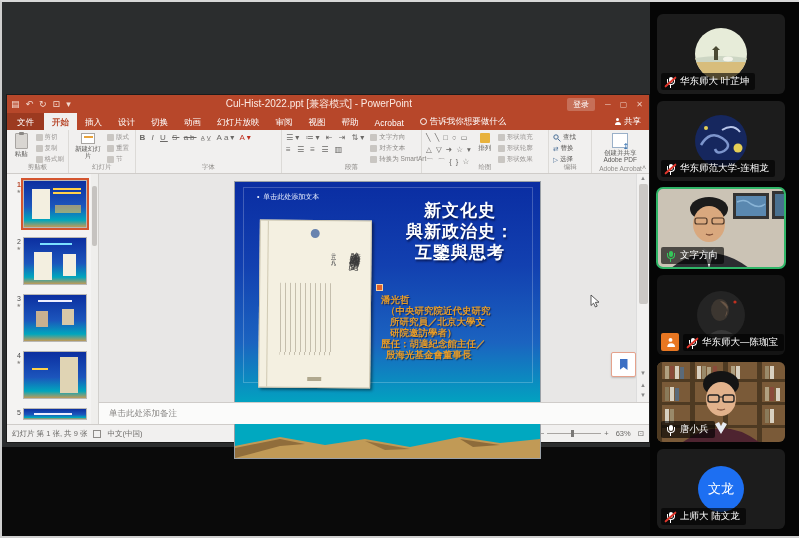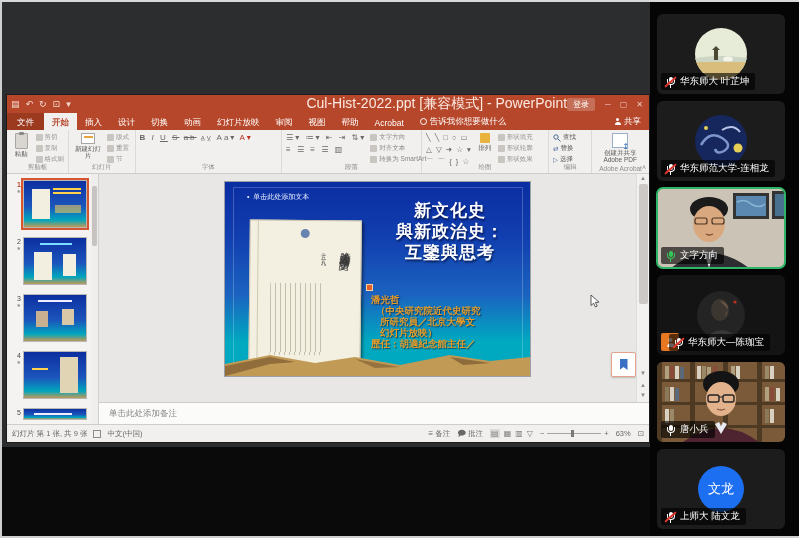--- a/index.html
+++ b/index.html
@@ -10,21 +10,21 @@
   
   .desktop { position:absolute; left:0; top:0; width:648px; height:538px; background:#0a0a0a; }
   .desktop-top { position:absolute; left:0; top:0; width:648px; height:93px; background:#2b2d2e; }
   .desktop-mid { position:absolute; left:0; top:93px; width:648px; height:352px; background:#2b2d2e; }
 
   
   .ppt { position:absolute; left:5px; top:93px; width:642px; height:347px; background:#f1f0ef; box-shadow:0 0 0 1px #1c1c1c; }
   .titlebar { height:18px; background:#b7472a; color:#fff; display:flex; align-items:center; font-size:8px; padding:0 4px; }
   .qat { display:flex; gap:6px; align-items:center; color:#f3d9cf; font-size:9px; }
   .qat span { cursor:default; }
-  .tb-title { flex:1; text-align:right; color:#fbe9e2; font-size:14px; white-space:nowrap; overflow:hidden; }
+  .tb-title { flex:1; text-align:center; color:#fbe9e2; font-size:10px; white-space:nowrap; overflow:hidden; }
   .signin { background:rgba(255,255,255,.22); border-radius:2px; padding:1px 6px; font-size:8px; margin-right:10px; }
   .winctl { display:flex; gap:9px; color:#eccabd; font-size:8px; margin-right:2px; }
   .tabsrow { height:17px; background:#b7472a; display:flex; align-items:stretch; font-size:8.5px; color:#fff; }
   .tab { padding:2px 8px 0; display:flex; align-items:center; white-space:nowrap; }
   .tab.file { background:#9c3a20; padding:2px 10px 0; }
   .tab.active { background:#f1f0ef; color:#b7472a; font-weight:bold; }
   .tellme { display:flex; align-items:center; gap:3px; padding:0 8px; white-space:nowrap; }
   .bulb { width:7px; height:7px; border:1px solid #fff; border-radius:50%; display:inline-block; }
   .tabspacer { flex:1; }
   .share-top { display:flex; align-items:center; gap:3px; padding:0 8px; }
@@ -60,21 +60,21 @@
   .thumb-numcol .star { color:#8e8b88; font-size:5px; display:block; }
   .thumb { width:64px; height:48px; background:linear-gradient(180deg,#0c2fa0 0%,#1c55bc 55%,#00a6bd 85%,#c09a58 100%); border:1px solid #b9b7b4; position:relative; overflow:hidden; }
   .thumb.sel { outline:2px solid #d4552f; outline-offset:0; }
   .thumb .bk { position:absolute; background:#f3efe0; }
   .thumb .ln { position:absolute; height:2px; }
   .thumb.partial { height:12px; }
   .thumbscroll { position:absolute; right:0; top:0; width:7px; height:100%; background:#efeeec; }
   .thumbscroll .st { position:absolute; left:1px; top:12px; width:5px; height:60px; background:#c6c3c0; border-radius:2px; }
 
   .canvasarea { flex:1; position:relative; background:#e8e7e6; }
-  .slide { position:absolute; left:126px; top:8px; width:305px; height:194px;
+  .slide { position:absolute; left:136px; top:8px; width:305px; height:276px;
            background:linear-gradient(180deg,#0a2da2 0%,#1240b0 30%,#1b63c0 58%,#00a8c0 82%,#00a8c0 100%);
            box-shadow:0 0 0 1px #9aa0a6; overflow:hidden; }
   .content-outline { position:absolute; left:8px; top:5px; width:290px; height:196px; border:1px solid rgba(255,255,255,.22); }
   .slide-ph { position:absolute; left:22px; top:10px; color:#eef2ff; font-size:7px; }
   .book { position:absolute; left:24px; top:38px; width:112px; height:168px; background:#f4f0e1; border:1px solid #c9c3ae;
           box-shadow:2px 2px 3px rgba(0,0,0,.45); transform:rotate(.6deg); }
   .book-spine { position:absolute; left:7px; top:0; width:1px; height:100%; background:#cfc8b2; }
   .book-emblem { position:absolute; left:50%; top:8px; width:9px; height:9px; margin-left:-5px; border-radius:50%; background:#3a5f9e; opacity:.75; }
   .book-title { position:absolute; right:10px; top:22px; writing-mode:vertical-rl; font-family:"Liberation Serif","DejaVu Serif",serif; font-size:10px; color:#3a3a3a; letter-spacing:1px; font-style:italic; }
   .book-dates { position:absolute; right:34px; top:30px; writing-mode:vertical-rl; font-size:5px; color:#6a6a6a; }
@@ -110,21 +110,21 @@
 
   
   .share-pill { position:absolute; left:2px; bottom:7px; background:rgba(18,18,18,.95); color:#fff; font-size:10px; display:flex; align-items:center; gap:6px; padding:4px 12px 4px 6px; }
 
   
   .sidebar { position:absolute; left:648px; top:0; width:151px; height:538px; background:#050505; }
   .tile { position:absolute; left:7px; width:128px; height:80px; background:#1c1c1c; border-radius:6px; overflow:hidden;text-align:center; }
   .tile.speaking { outline:2px solid #2fb567; outline-offset:-1px; }
   .avatar-wrap { position:absolute; left:0; top:0; right:0; bottom:0; display:flex; align-items:center; justify-content:center; }
   .nameplate { position:absolute; left:4px; bottom:4px; background:rgba(0,0,0,.62); border-radius:2px; padding:2px 6px 2px 4px; display:flex; align-items:center; gap:4px; color:#fff; font-size:9.5px; white-space:nowrap; max-width:128px; overflow:hidden; }
-  .nameplate.indent { left:12px; }
+  .nameplate.indent { left:26px; }
   .badge-host { position:absolute; left:4px; bottom:4px; width:18px; height:18px; background:#e87722; border-radius:2px; display:flex; align-items:center; justify-content:center; }
   .badge-host .person-glyph { transform:scale(1.3); }
   .badge-host .person-glyph::before,.badge-host .person-glyph::after { background:#fff; }
   .avatar-circle-blue { width:46px; height:46px; border-radius:50%; background:#1d6ff2; color:#fff; display:flex; align-items:center; justify-content:center; font-size:13px; }
   
   .mic { position:relative; width:11px; height:12px; flex:0 0 auto; display:inline-block; }
   .mic i { position:absolute; display:block; }
   .mic .cap { left:3.5px; top:1px; width:4px; height:6.5px; background:#fff; border-radius:2px; }
   .mic .arc { left:1.5px; top:3.5px; width:8px; height:6px; border:1px solid #fff; border-top:none; border-radius:0 0 5px 5px; }
   .mic .stem { left:5px; bottom:0; width:1px; height:2.5px; background:#fff; }
@@ -386,22 +386,23 @@
               <div>與新政治史：</div>
               <div>互鑒與思考</div>
             </div>
 
             <span class="anim-dot"></span>
 
             <div class="slide-body">
               <div>潘光哲</div>
               <div style="padding-left:5px">（中央研究院近代史研究</div>
               <div style="padding-left:9px">所研究員／北京大學文</div>
-              <div style="padding-left:9px">幻灯片放映）</div>
+              <div style="padding-left:9px">研院邀訪學者）</div>
               <div>歷任：胡適紀念館主任／</div>
+              <div style="padding-left:5px">殷海光基金會董事長</div>
             </div>
 
             <svg class="dunes" viewBox="0 0 305 26" preserveAspectRatio="none">
               <path d="M0,26 L0,14 L45,5 L90,13 L130,7 L175,15 L225,5 L265,11 L305,7 L305,26 Z" fill="#c19a56"></path>
               <path d="M0,26 L0,16 L45,7 L70,12 L45,14 Z" fill="#7a5a30" opacity="0.7"></path>
               <path d="M130,9 L175,17 L150,18 Z" fill="#7a5a30" opacity="0.6"></path>
               <path d="M225,7 L265,13 L238,15 Z" fill="#6a4c28" opacity="0.6"></path>
             </svg>
           </div>
 

